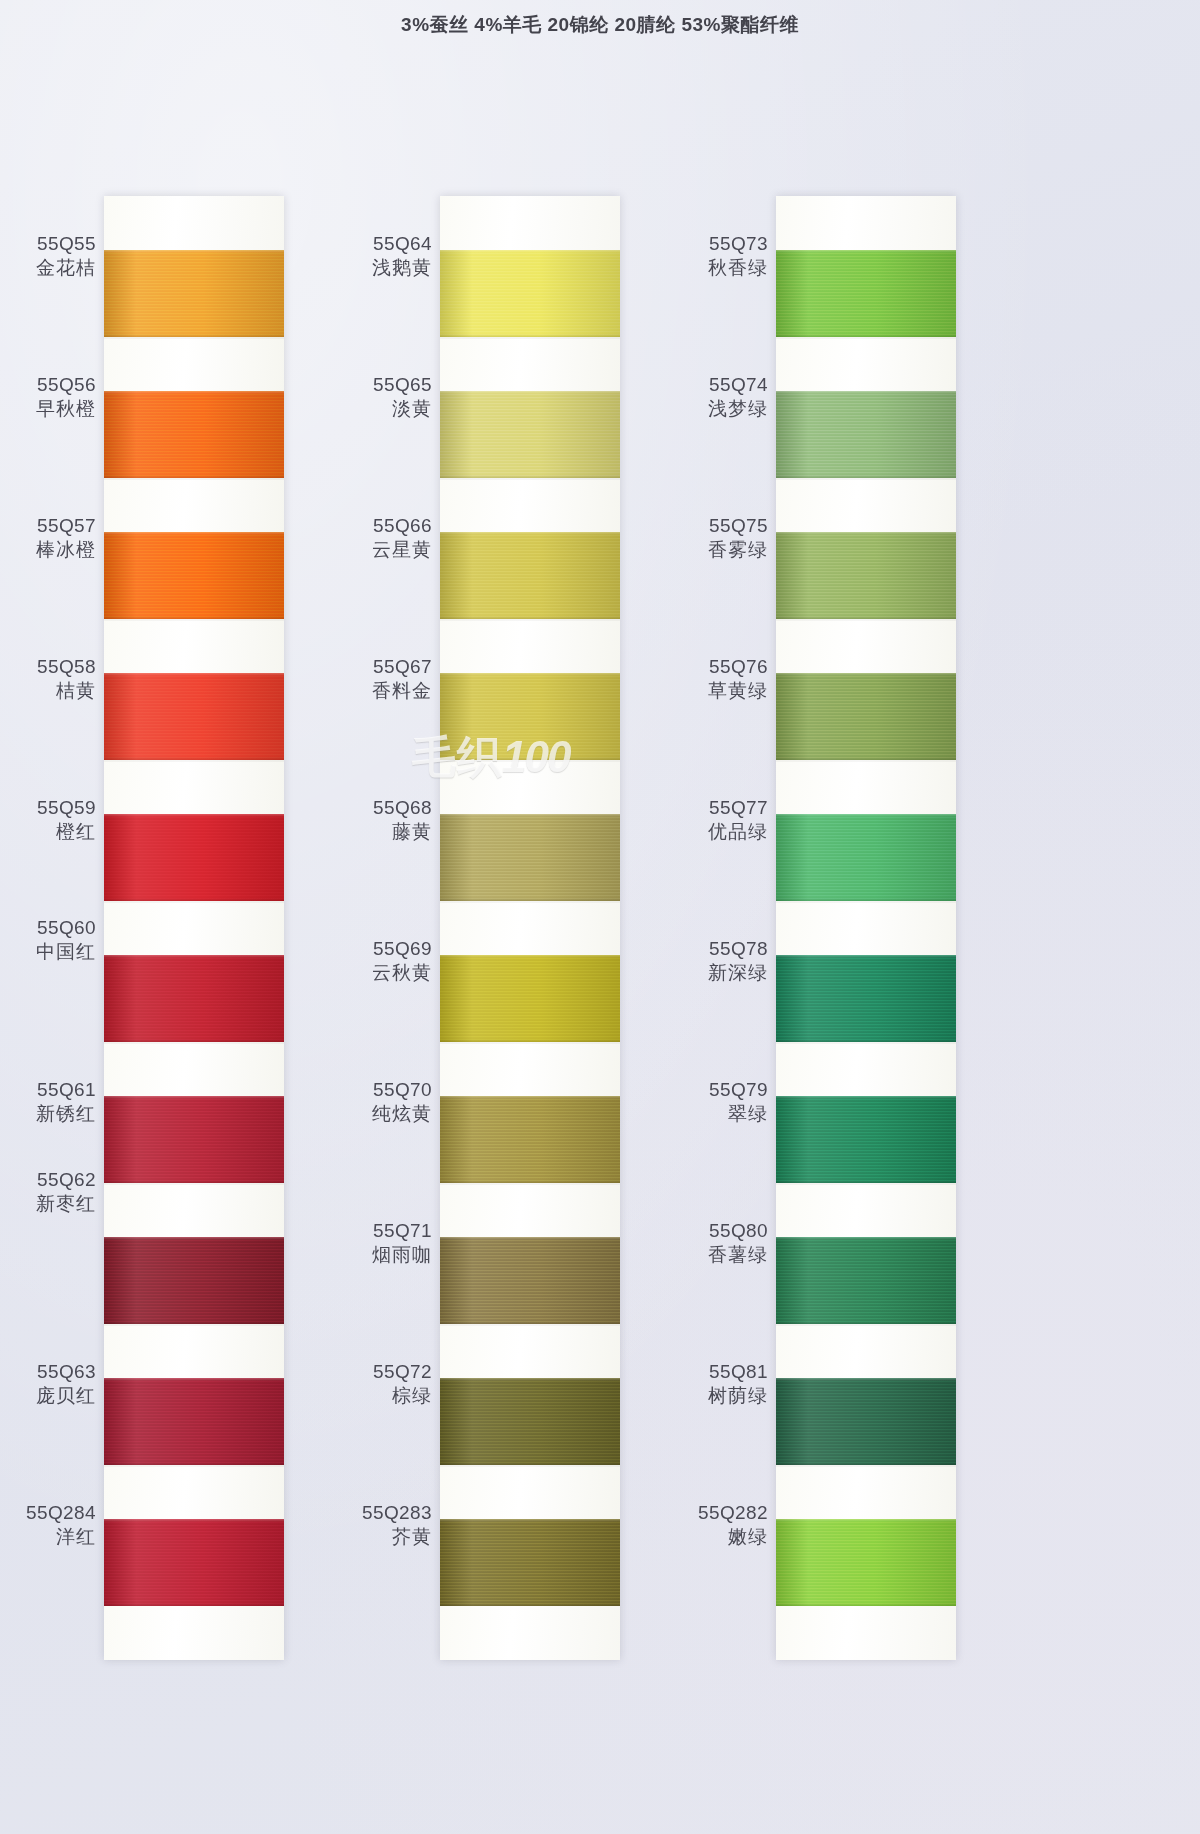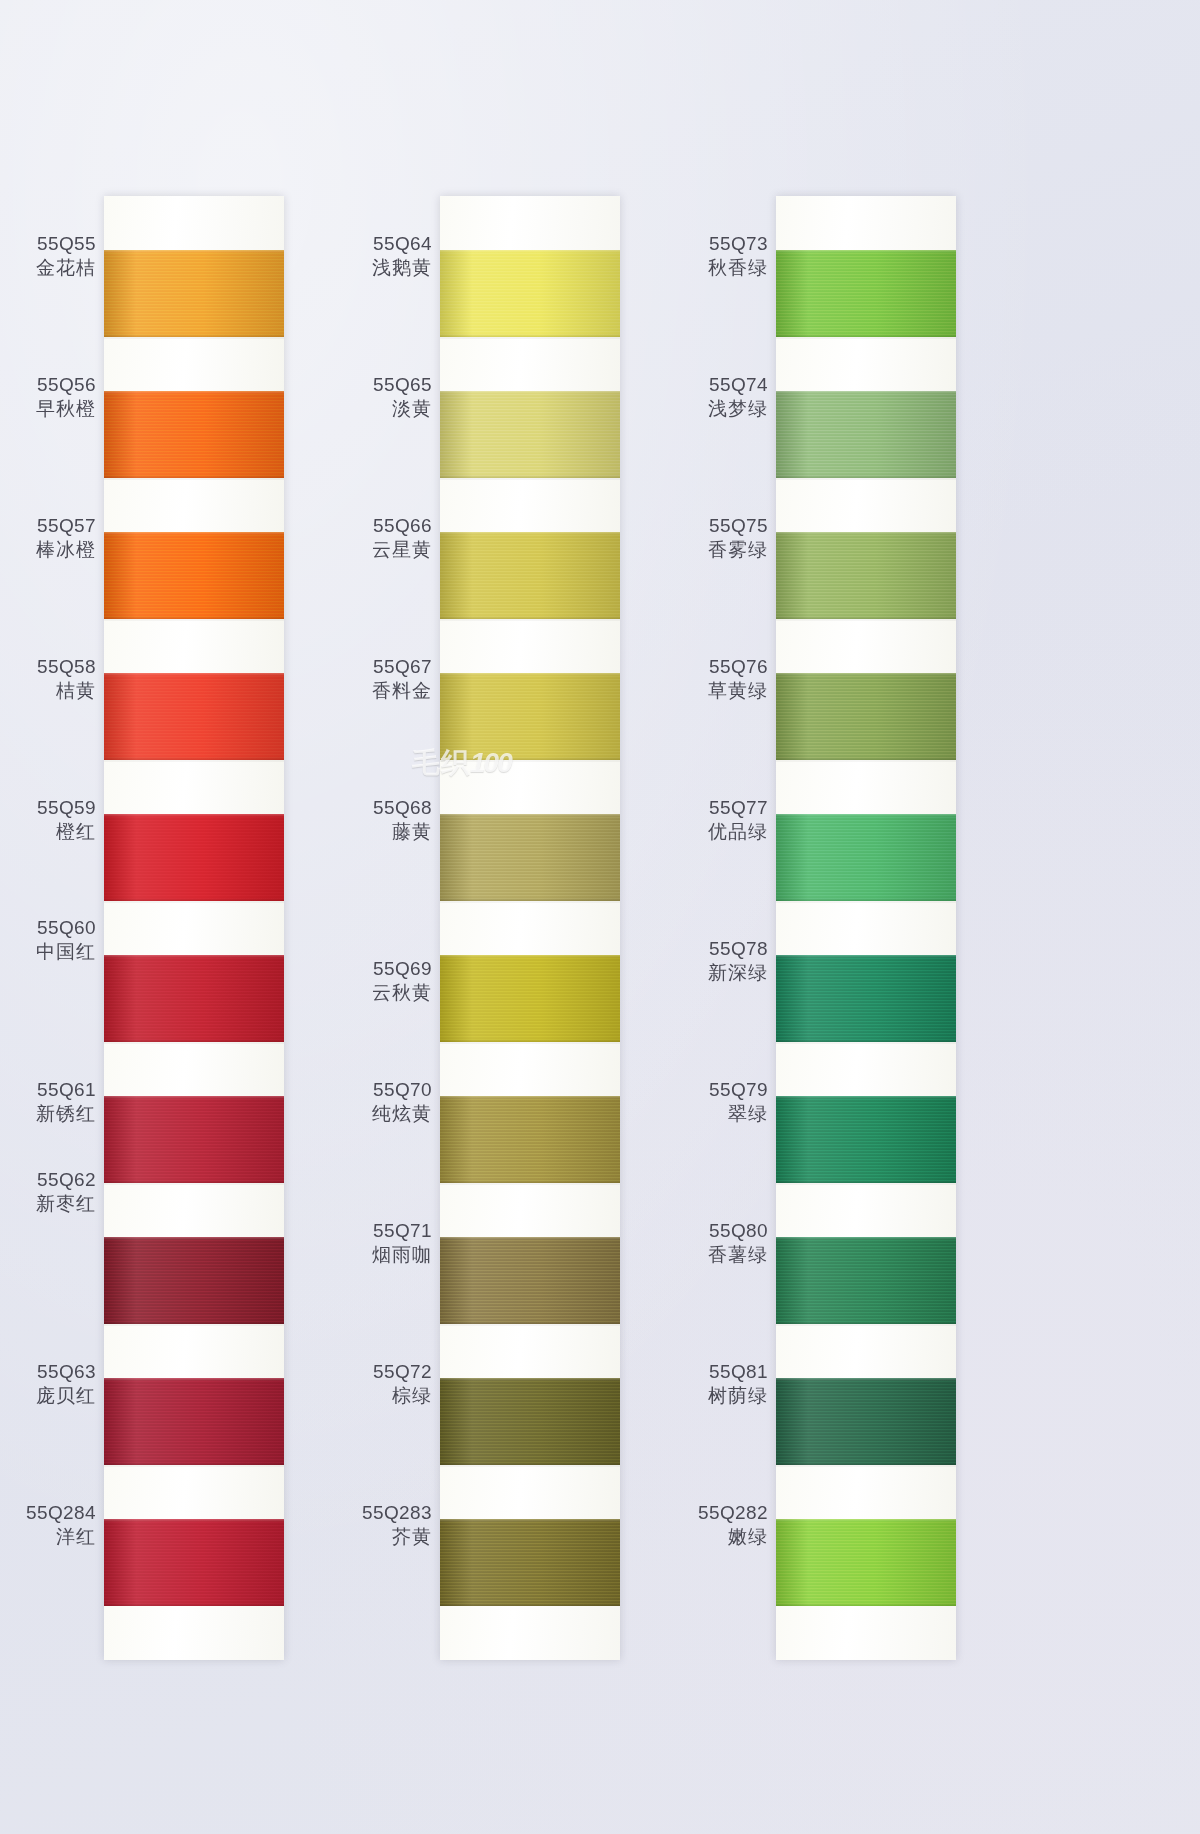--- a/index.html
+++ b/index.html
@@ -130,41 +130,41 @@
     display:block;
     font-size:19px;
     letter-spacing:1px;
     white-space:nowrap;
   }
 
   .watermark{
     position:absolute;
     left:412px;top:728px;
     z-index:6;
-    font-size:28px;
+    font-size:44px;
     font-weight:bold;
     color:rgba(255,255,255,.72);
     letter-spacing:1px;
     font-family:"Liberation Sans","DejaVu Sans",sans-serif;
     text-shadow:0 1px 1px rgba(120,120,120,.25);
     pointer-events:none;
     user-select:none;
-    margin-top:16px;
   }
   .watermark .wm-100{
     font-style:italic;
     letter-spacing:-2px;
   }
 </style>
 </head>
 <body>
 
 <div class="paper-bg"></div>
 
 <div class="header">
+  <p class="subtitle">3%蚕丝 4%羊毛 20锦纶 20腈纶 53%聚酯纤维</p>
 </div>
 
 <div class="columns" id="columns-root">
     <div class="column col-0">
       <div class="card">
         <div class="card-inner">
           <div class="card-top"></div>
           <div class="swatch" title="55Q55 金花桔" style="background: rgb(242, 167, 46);">
             <div class="threads"></div>
             <div class="shade"></div>
@@ -370,21 +370,21 @@
           <span class="name">云星黄</span>
         </div>
         <div class="label" style="top: 459px;">
           <span class="code">55Q67</span>
           <span class="name">香料金</span>
         </div>
         <div class="label" style="top: 600px;">
           <span class="code">55Q68</span>
           <span class="name">藤黄</span>
         </div>
-        <div class="label" style="top: 741px; margin-top: 20px;">
+        <div class="label" style="top: 741px;">
           <span class="code">55Q69</span>
           <span class="name">云秋黄</span>
         </div>
         <div class="label" style="top: 882px;">
           <span class="code">55Q70</span>
           <span class="name">纯炫黄</span>
         </div>
         <div class="label" style="top: 1023px;">
           <span class="code">55Q71</span>
           <span class="name">烟雨咖</span>

